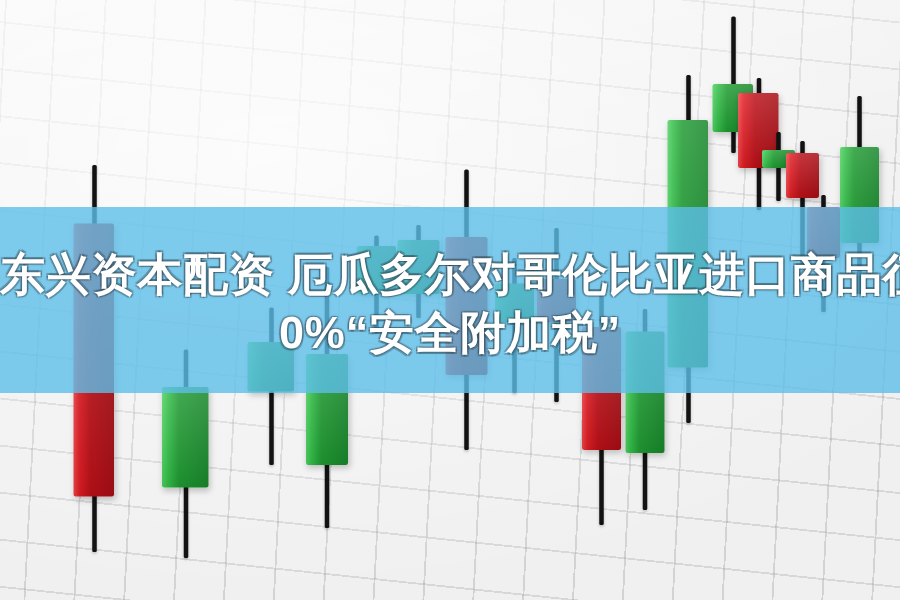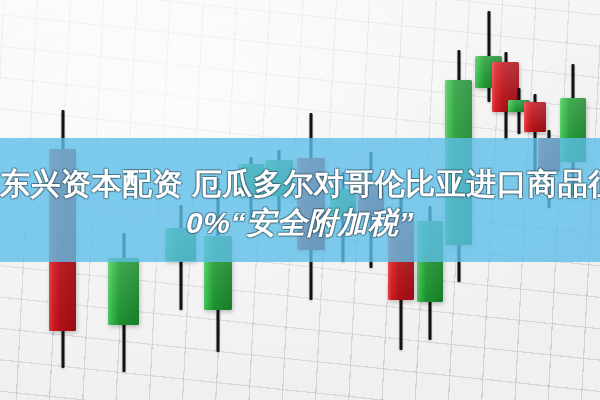--- a/index.html
+++ b/index.html
@@ -72,21 +72,21 @@
     font-weight:bold;letter-spacing:0.5px;
     text-shadow:
       0 0 2px rgba(40,60,70,0.55),
       1px 1px 0 rgba(40,60,70,0.30),
       -1px 1px 0 rgba(40,60,70,0.30),
       1px -1px 0 rgba(40,60,70,0.30),
       -1px -1px 0 rgba(40,60,70,0.30);
     white-space:nowrap;
   }
   #line1{top:166px;font-size:30px;line-height:36px;}
-  #line2{top:205px;font-size:30px;line-height:36px;font-style:italic;}
+  #line2{top:205px;font-size:30px;line-height:36px;}
 </style>
 </head>
 <body>
 
 <div id="stage">
 
   <div class="grid-layer">
     <div class="grid-v"></div>
     <div class="grid-h"></div>
   </div>

